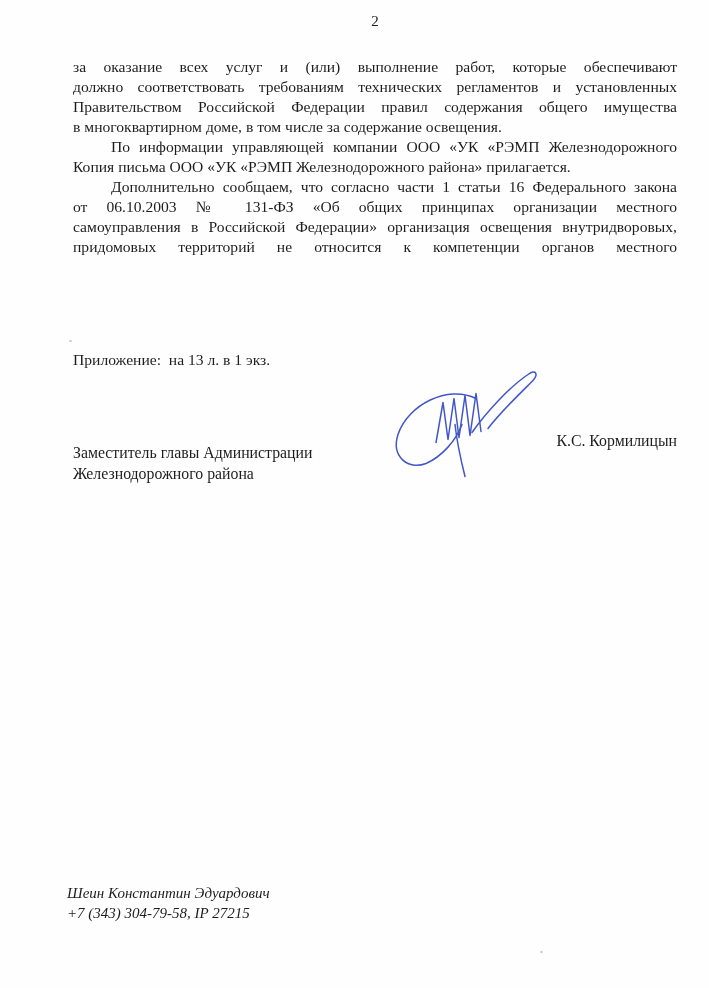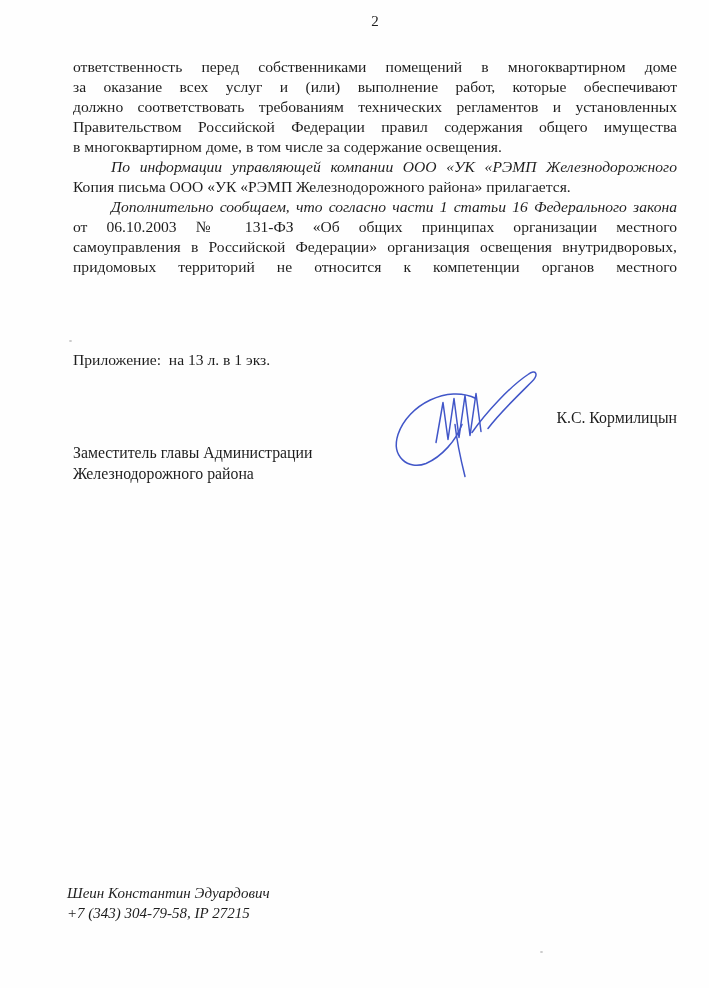--- a/index.html
+++ b/index.html
@@ -22,39 +22,39 @@
   }
   .letter-body {
     position: absolute;
     top: 57px;
     left: 73px;
     width: 604px;
     font-size: 15.6px;
   }
   .line { line-height: 20px; height: 20px; overflow: visible; }
   .just { text-align: justify; text-align-last: justify; }
-  .ind  { padding-left: 38px; font-style: italic; }
+  .ind  { padding-left: 38px; }
   .attachment {
     position: absolute;
     top: 351px;
     left: 73px;
     font-size: 15.6px;
     white-space: pre;
   }
   .sig-position {
     position: absolute;
     top: 406px;
     left: 73px;
     font-size: 15.8px;
     line-height: 21px;
     margin-top: 36px;
   }
   .sig-name {
     position: absolute;
-    top: 409px;
+    top: 432px;
     right: 32px;
     font-size: 15.8px;
   }
   .signature-svg {
     position: absolute;
     left: 388px;
     top: 366px;
     width: 160px;
     height: 115px;
   }
@@ -89,21 +89,20 @@
   }
 </style>
 </head>
 <body>
 
 <div class="page">
 
   <div class="page-number">2</div>
 
   <div class="letter-body" id="paragraphs">
-      <div class="line just">ответственность перед собственниками помещений в многоквартирном доме</div>
       <div class="line just">за оказание всех услуг и (или) выполнение работ, которые обеспечивают</div>
       <div class="line just">должно соответствовать требованиям технических регламентов и установленных</div>
       <div class="line just">Правительством Российской Федерации правил содержания общего имущества</div>
       <div class="line">в многоквартирном доме, в том числе за содержание освещения.</div>
       <div class="line just ind">По информации управляющей компании ООО «УК «РЭМП Железнодорожного</div>
       <div class="line">Копия письма ООО «УК «РЭМП Железнодорожного района» прилагается.</div>
       <div class="line just ind">Дополнительно сообщаем, что согласно части 1 статьи 16 Федерального закона</div>
       <div class="line just">от 06.10.2003 № 131-ФЗ «Об общих принципах организации местного</div>
       <div class="line just">самоуправления в Российской Федерации» организация освещения внутридворовых,</div>
       <div class="line just">придомовых территорий не относится к компетенции органов местного</div>

